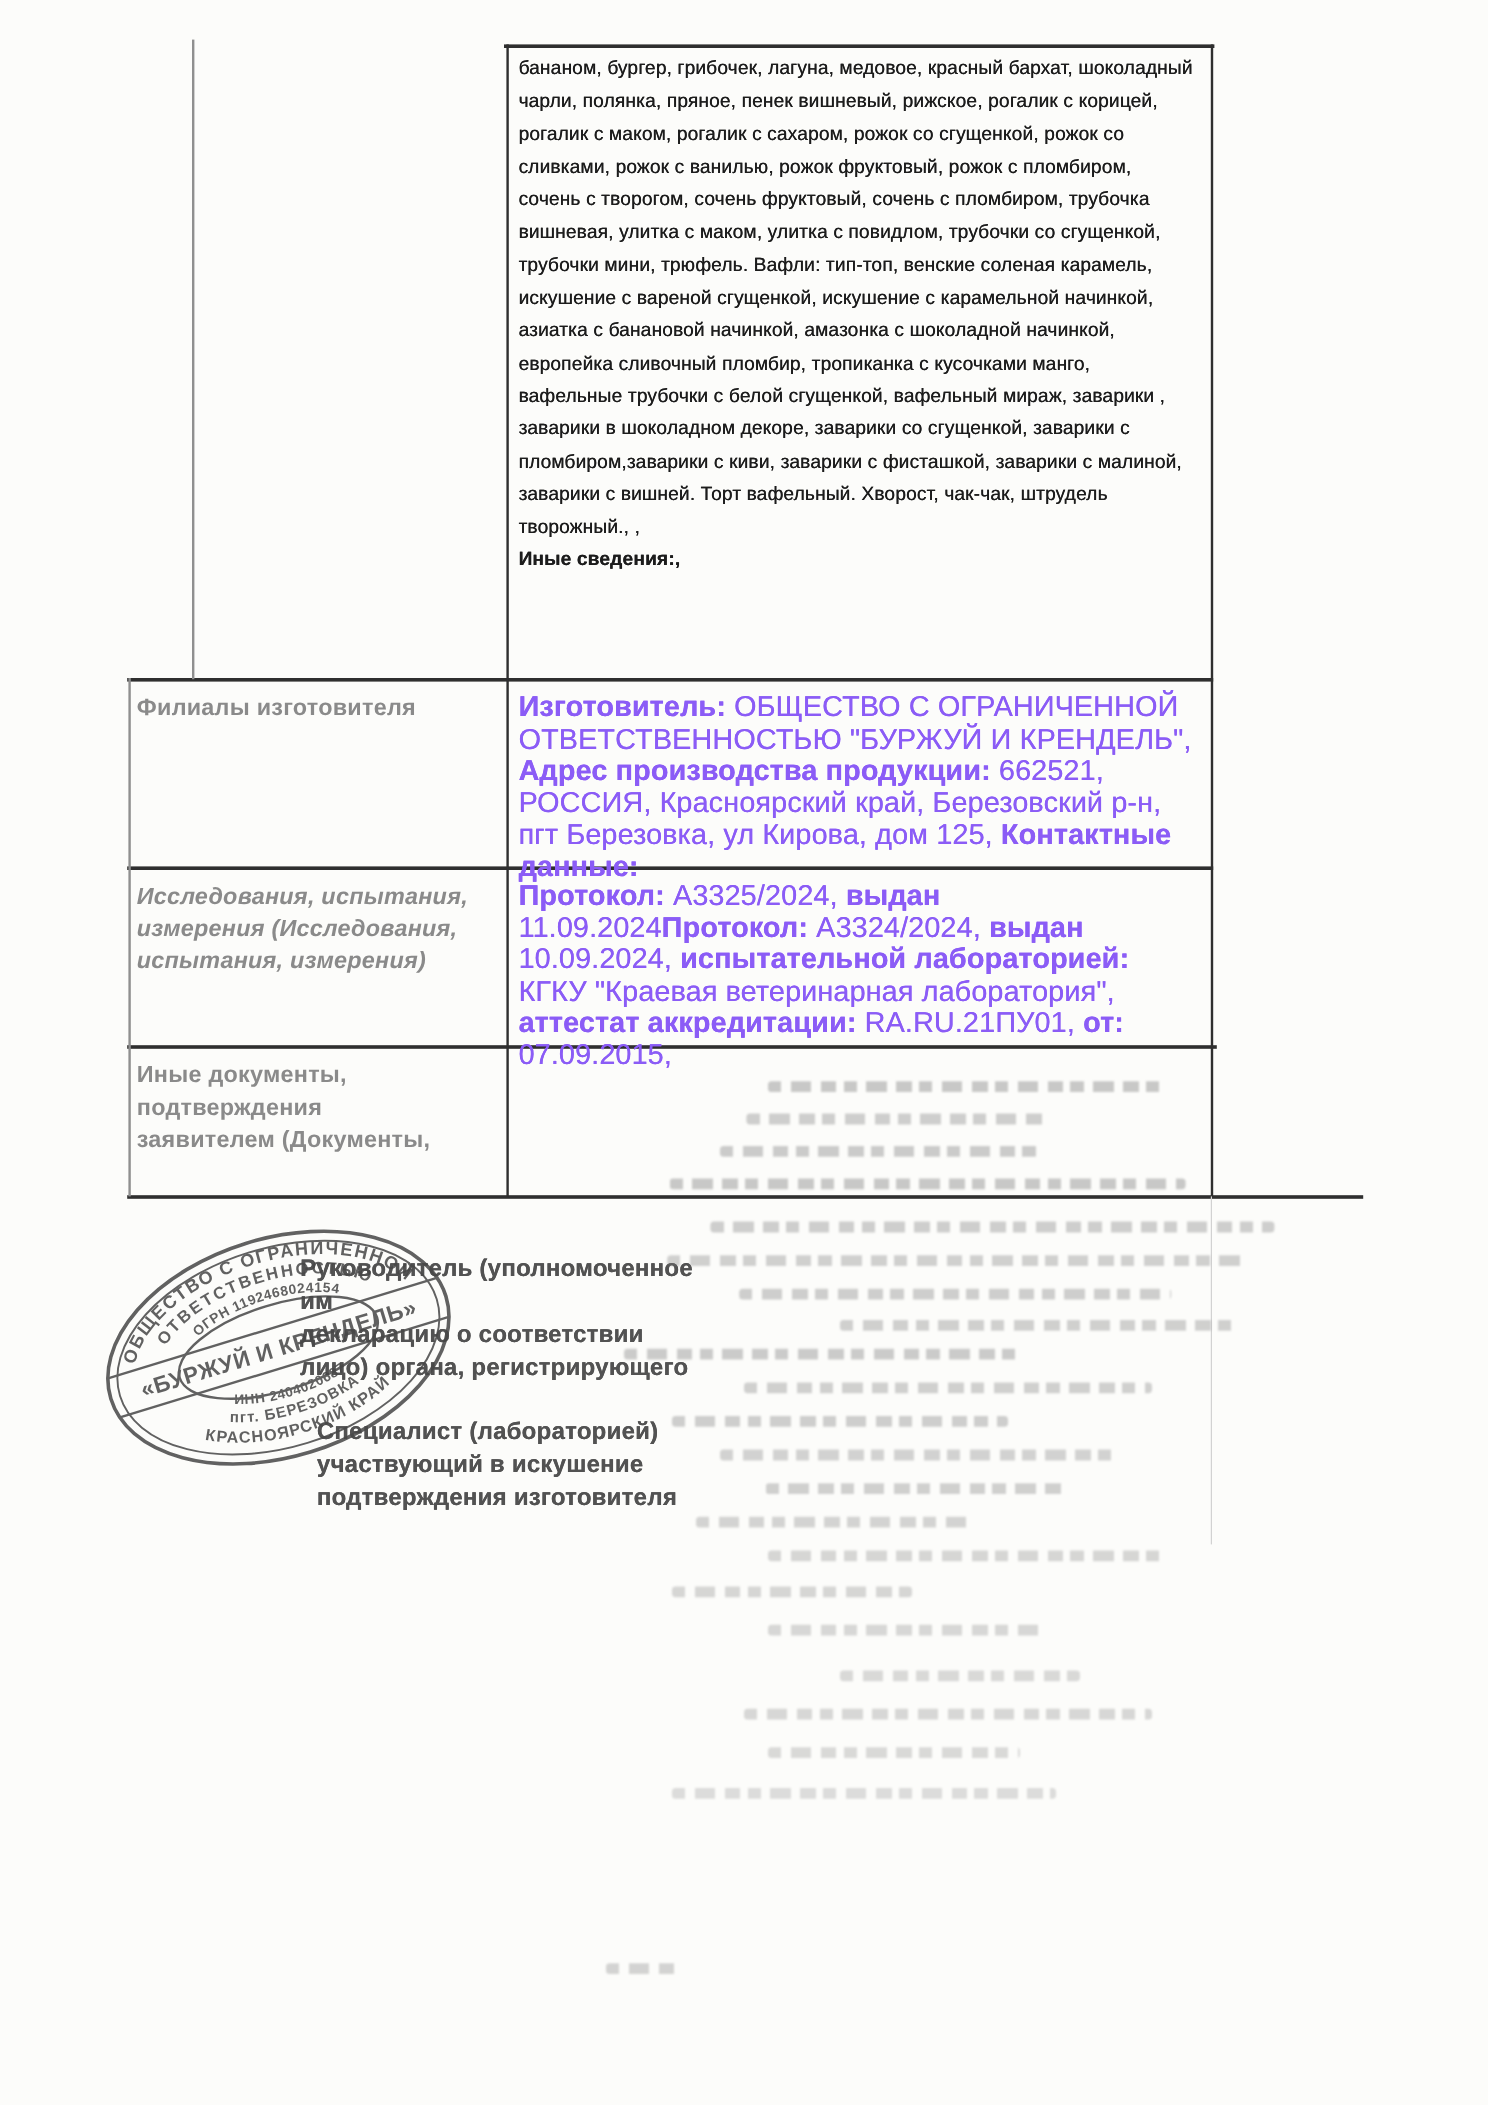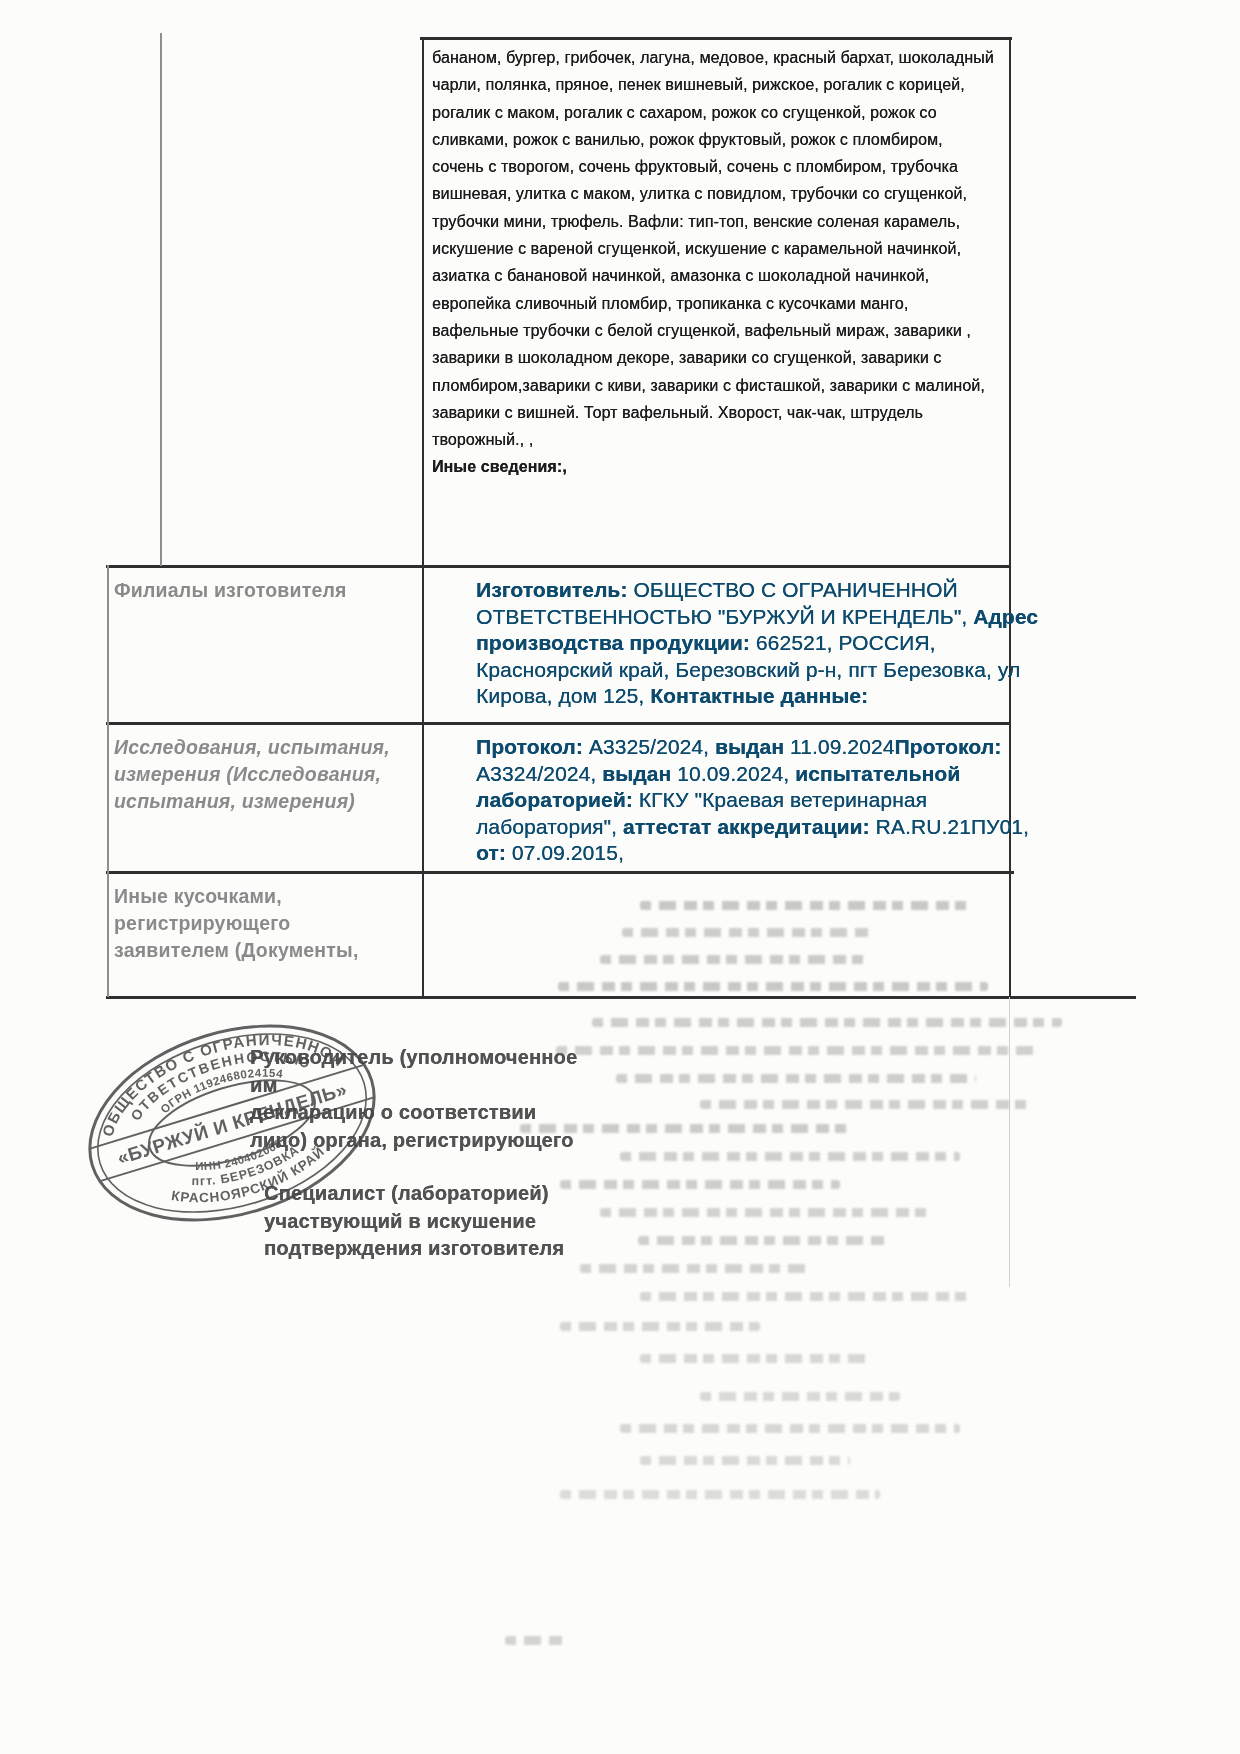--- a/index.html
+++ b/index.html
@@ -16,22 +16,22 @@
   .product-text{
     font-size:16px;line-height:27.3px;letter-spacing:.1px;color:#1c1c1c;
     text-shadow:.2px 0 0 currentColor;
   }
   .product-text .more{font-weight:700;}
   .cell-label{
     font-size:19.5px;line-height:27px;font-weight:700;color:#8a8a8a;
     filter:blur(.3px);letter-spacing:.2px;
   }
   .cell-value{
-    font-size:21px;line-height:26.6px;color:#0c4a6e;
-    text-shadow:.2px 0 0 currentColor;letter-spacing:.1px;margin-left:44px;
+    font-size:24px;line-height:26.6px;color:#8b5cf6;
+    text-shadow:.2px 0 0 currentColor;letter-spacing:.1px;
   }
   .cell-value span.b{font-weight:700;}
   .sig{
     font-size:20px;line-height:27.5px;font-weight:700;color:#525252;
     letter-spacing:.2px;text-shadow:.2px 0 0 currentColor;
   }
   .stamp-wrap{
     position:absolute;left:82px;top:1028px;width:300px;height:190px;
     transform:rotate(-17deg);transform-origin:50% 50%;opacity:.85;
   }
@@ -76,22 +76,22 @@
   <div class="abs cell-value" style="left:432px;top:577px;width:568px;"><span class="b">Изготовитель: </span><span>ОБЩЕСТВО С ОГРАНИЧЕННОЙ ОТВЕТСТВЕННОСТЬЮ "БУРЖУЙ И КРЕНДЕЛЬ", </span><span class="b">Адрес производства продукции: </span><span>662521, РОССИЯ, Красноярский край, Березовский р-н, пгт Березовка, ул Кирова, дом 125, </span><span class="b">Контактные данные:</span></div>
 
   <div class="abs cell-label" style="left:114px;top:734px;width:300px;font-style:italic;">
       <div>Исследования, испытания,</div>
       <div>измерения (Исследования,</div>
       <div>испытания, измерения)</div>
     </div>
   <div class="abs cell-value" style="left:432px;top:734px;width:568px;"><span class="b">Протокол: </span><span>А3325/2024, </span><span class="b">выдан </span><span>11.09.2024</span><span class="b">Протокол: </span><span>А3324/2024, </span><span class="b">выдан </span><span>10.09.2024, </span><span class="b">испытательной лабораторией: </span><span>КГКУ "Краевая ветеринарная лаборатория", </span><span class="b">аттестат аккредитации: </span><span>RA.RU.21ПУ01, </span><span class="b">от: </span><span>07.09.2015,</span></div>
 
   <div class="abs cell-label" style="left:114px;top:883px;width:300px;">
-      <div>Иные кусочками,</div>
-      <div>регистрирующего</div>
+      <div>Иные документы,</div>
+      <div>подтверждения</div>
       <div>заявителем (Документы,</div>
     </div>
 
   <div class="abs sig" style="left:250px;top:1044px;width:340px;">
       <div>Руководитель (уполномоченное им</div>
       <div>декларацию о соответствии</div>
       <div>лицо) органа, регистрирующего</div>
     </div>
   <div class="abs sig" style="left:264px;top:1180px;width:310px;">
       <div>Специалист (лабораторией)</div>

